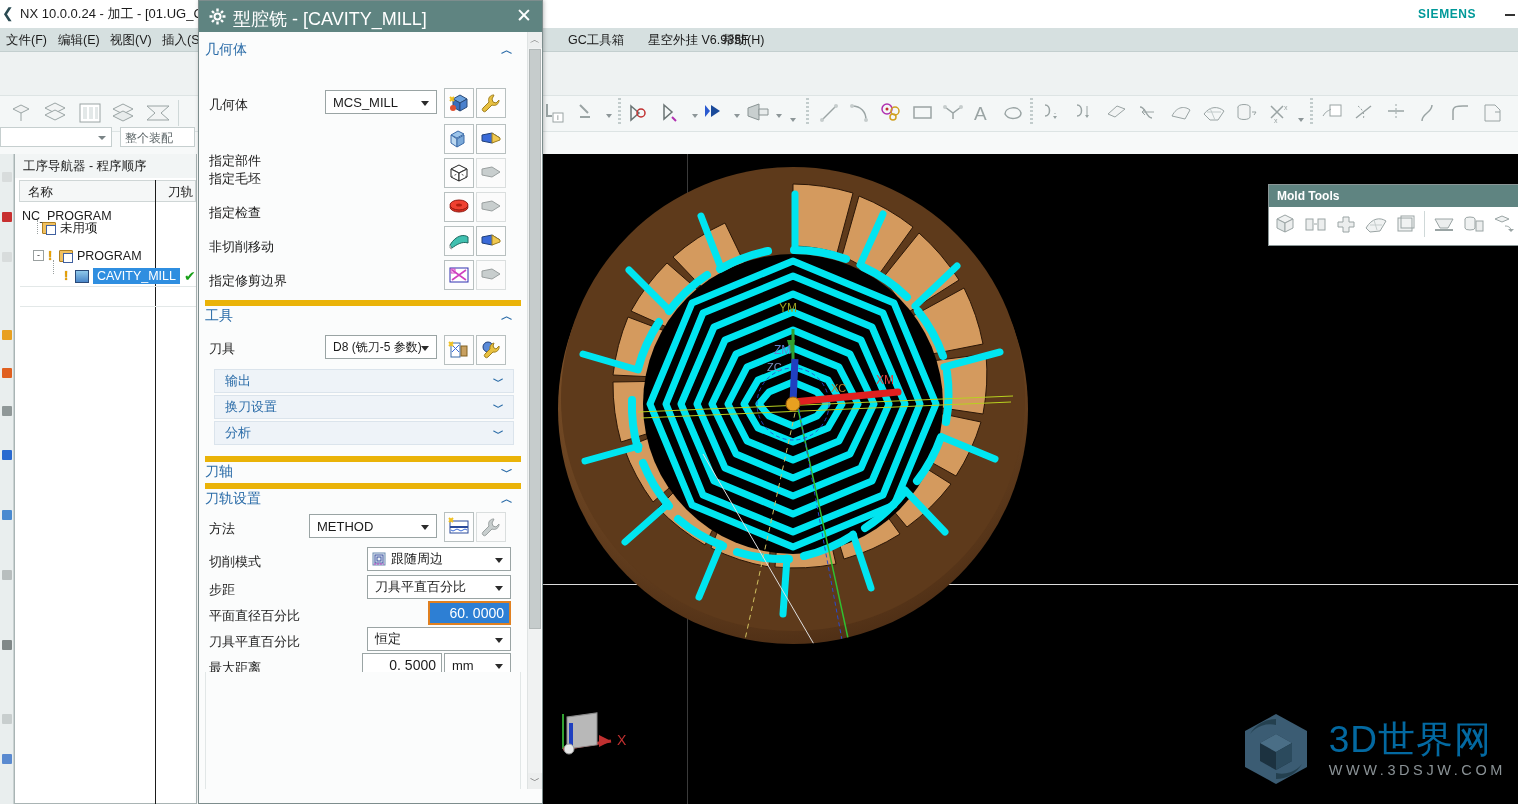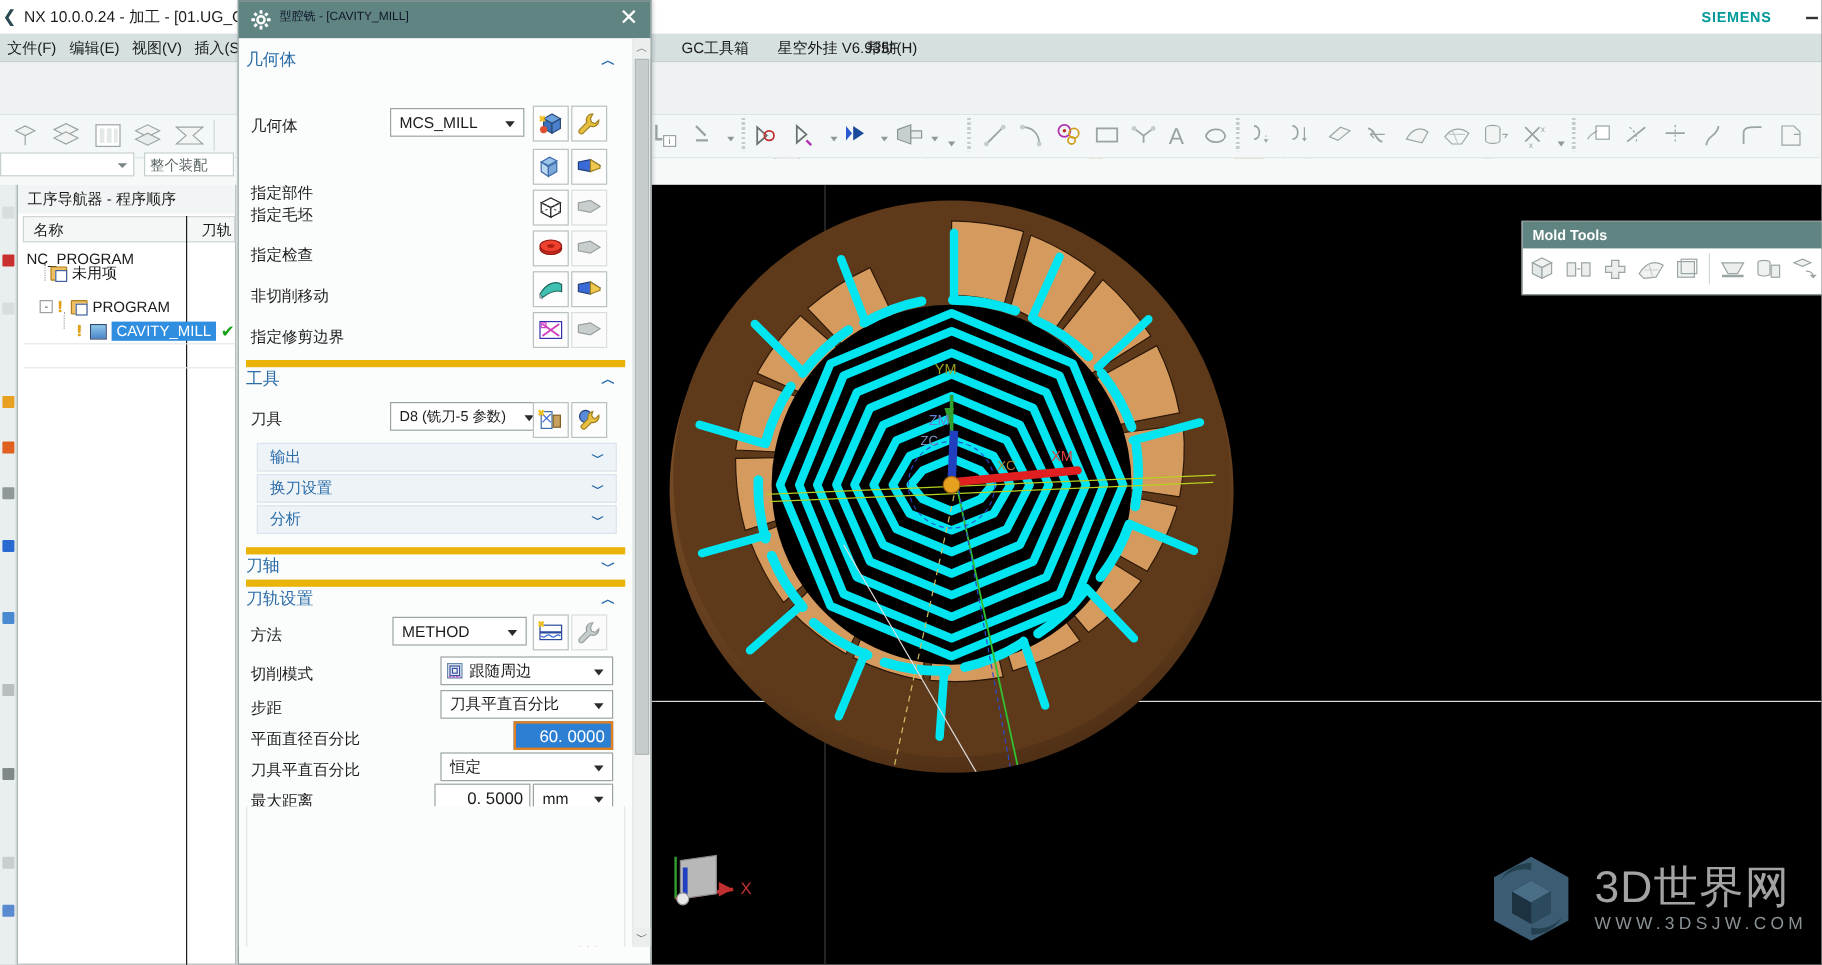--- a/index.html
+++ b/index.html
@@ -174,21 +174,21 @@
     position:absolute; left:0; top:0; width:343px; height:31px;
     background:#5f8481;
     display:flex; align-items:center;
   }
   #dlg-gear-icon {
     position:absolute; left:10px; top:7px; width:16px;height:16px; color:#fff;
     font-size:15px; line-height:16px;
   }
   #dlg-title-text {
     position:absolute; left:34px; top:6px;
-    font-size:10px; color:#0f172a; white-space:nowrap;
+    font-size:18px; color:#ffffff; white-space:nowrap;
   }
   #dlg-close {
     position:absolute; right:10px; top:5px; font-size:19px; color:#fff;
     line-height:19px; font-weight:300; cursor:pointer;
   }
 
   #dlg-body {
     position:absolute; left:0; top:31px; width:328px; height:757px;
     overflow:hidden; background:#fbfcfc;
   }
@@ -278,21 +278,21 @@
   .mt-icon {
     position:absolute; top:26px; width:26px; height:26px;
     display:flex;align-items:center;justify-content:center; color:#b6bcbc;
   }
 
   #watermark {
     position:absolute; right:12px; bottom:16px;
     display:flex; align-items:center; gap:14px;
   }
   #wm-text-main {
-    font-size:37px; color:#a3a3a3; letter-spacing:1px; line-height:1;
+    font-size:37px; color:#0369a1; letter-spacing:1px; line-height:1;
     font-family:"Liberation Sans",sans-serif;
   }
   #wm-text-sub {
     font-size:14.5px; color:#8a9296; letter-spacing:3.6px; margin-top:4px;
     font-family:"Liberation Sans",sans-serif;
   }
 
   #vp-hline {
     position:absolute; left:0; top:430px; width:975px; height:1px; background:#dcdcdc;
   }
@@ -1124,21 +1124,21 @@
           <path d="M2 6 L12 4 L20 9 L12 14 L2 12Z" fill="#c8cece" stroke="#9aa0a0"></path>
         </svg>
     </div>
 
     <div class="sect-header" style="top:268px">
       <span>工具</span>
       <span class="chev">︿</span>
     </div>
 
     <span class="field-label" style="left:10px; top:308px">刀具</span>
-    <div class="combo" style="left:126px; top:303px; width:128px">
+    <div class="combo" style="left:126px; top:303px; width:112px">
       <span style="font-size:12px">D8 (铣刀-5 参数)</span>
       <span class="arrow"></span>
     </div>
     <div class="iconbtn" style="left:245px; top:303px">
       <svg width="22" height="20" viewBox="0 0 22 20">
           <rect x="3" y="3" width="9" height="14" fill="#fff" stroke="#3a6aa8"></rect>
           <path d="M4 5 L11 12M11 5 L4 12" stroke="#3a6ad8"></path>
           <rect x="13" y="6" width="6" height="10" fill="#c8a060" stroke="#806020"></rect>
           <path d="M1 2l4 4M5 2l-4 4" stroke="#f0c020" stroke-width="2"></path>
         </svg>
@@ -1167,21 +1167,21 @@
       <span>刀轴</span>
       <span class="chev">﹀</span>
     </div>
 
     <div class="sect-header" style="top:451px">
       <span>刀轨设置</span>
       <span class="chev">︿</span>
     </div>
 
     <span class="field-label" style="left:10px; top:488px">方法</span>
-    <div class="combo" style="left:128px; top:482px; width:112px">
+    <div class="combo" style="left:110px; top:482px; width:128px">
       <span>METHOD</span>
       <span class="arrow"></span>
     </div>
     <div class="iconbtn" style="left:245px; top:480px">
       <svg width="22" height="20" viewBox="0 0 22 20">
           <rect x="2" y="4" width="18" height="12" fill="#fff" stroke="#2a4a9a"></rect>
           <path d="M2 10h18" stroke="#2a4a9a" stroke-width="2"></path>
           <path d="M3 13 q2 2 4 0 t4 0 t4 0 t4 0" stroke="#3a6ad8" fill="none"></path>
           <path d="M1 1l4 4M5 1l-4 4" stroke="#f0c020" stroke-width="2"></path>
         </svg>

